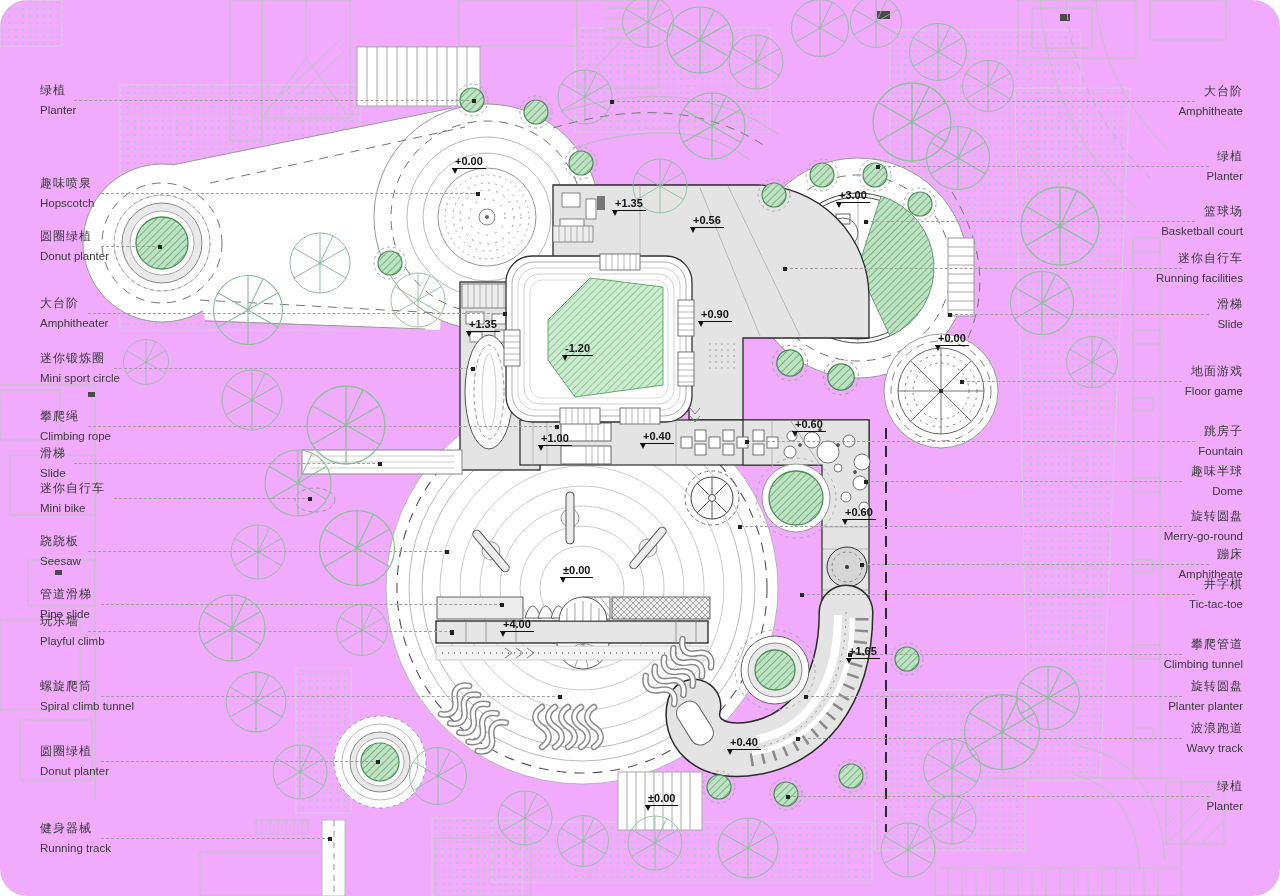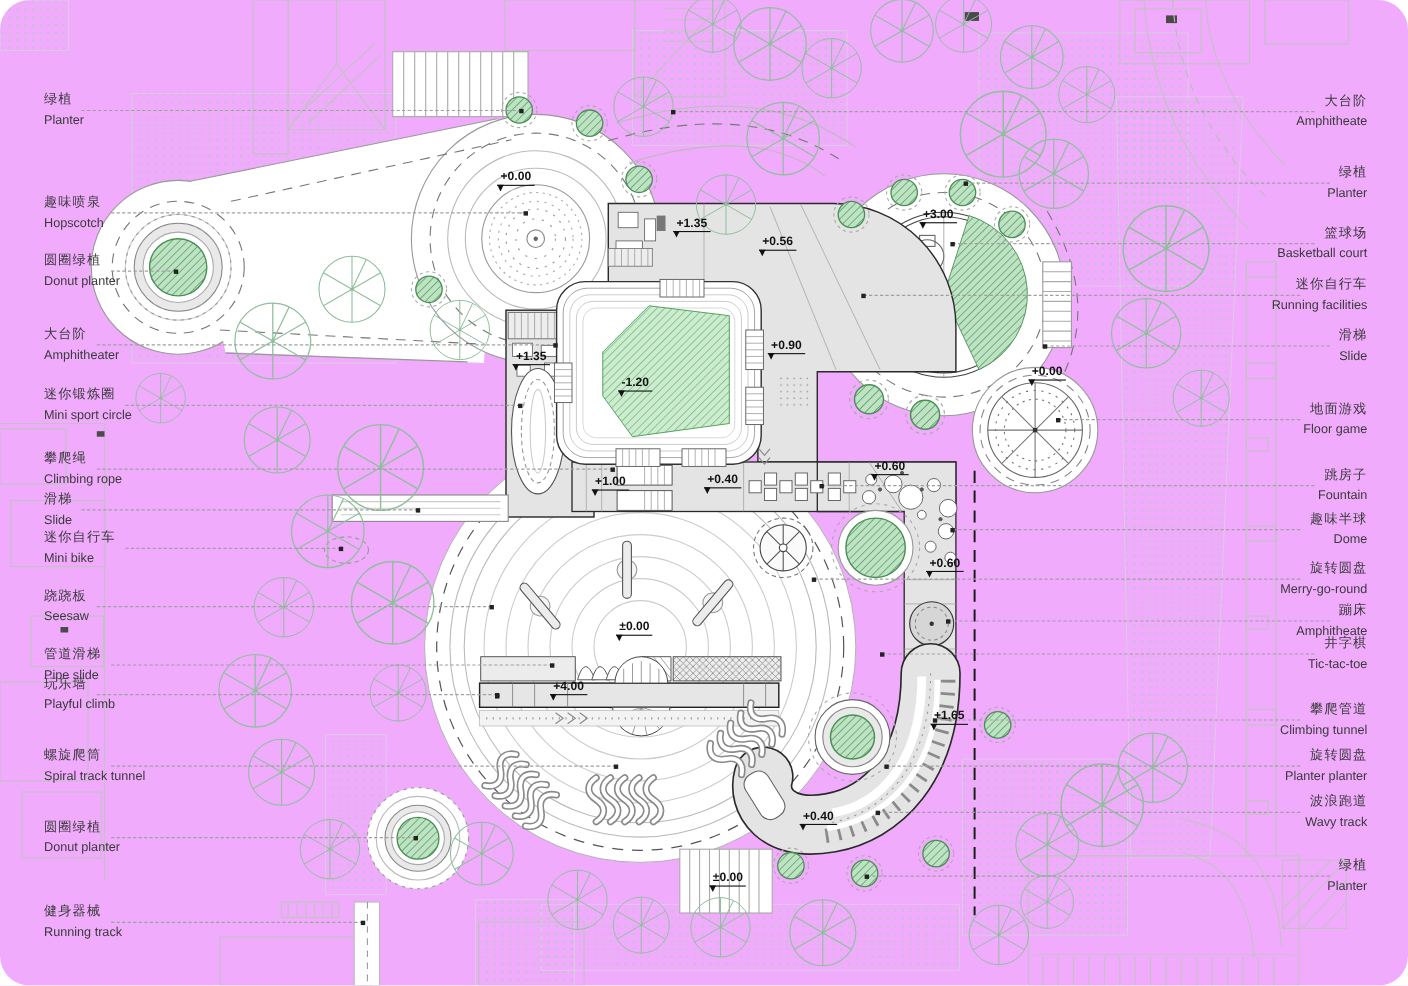--- a/index.html
+++ b/index.html
@@ -568,21 +568,21 @@
         <div class="ldot" style="left: 500px;"></div>
       </div>
       <div class="plabel left" style="top: 632px;">
         <span class="zh">玩乐墙</span>
         <span class="en">Playful climb</span>
         <div class="leader" style="left: 87.6px; width: 364.4px;"></div>
         <div class="ldot" style="left: 450px;"></div>
       </div>
       <div class="plabel left" style="top: 697px;">
         <span class="zh">螺旋爬筒</span>
-        <span class="en">Spiral track tunnel</span>
+        <span class="en">Spiral climb tunnel</span>
         <div class="leader" style="left: 100.8px; width: 459.2px;"></div>
         <div class="ldot" style="left: 558px;"></div>
       </div>
       <div class="plabel left" style="top: 762px;">
         <span class="zh">圆圈绿植</span>
         <span class="en">Donut planter</span>
         <div class="leader" style="left: 100.8px; width: 277.2px;"></div>
         <div class="ldot" style="left: 376px;"></div>
       </div>
       <div class="plabel left" style="top: 839px;">

